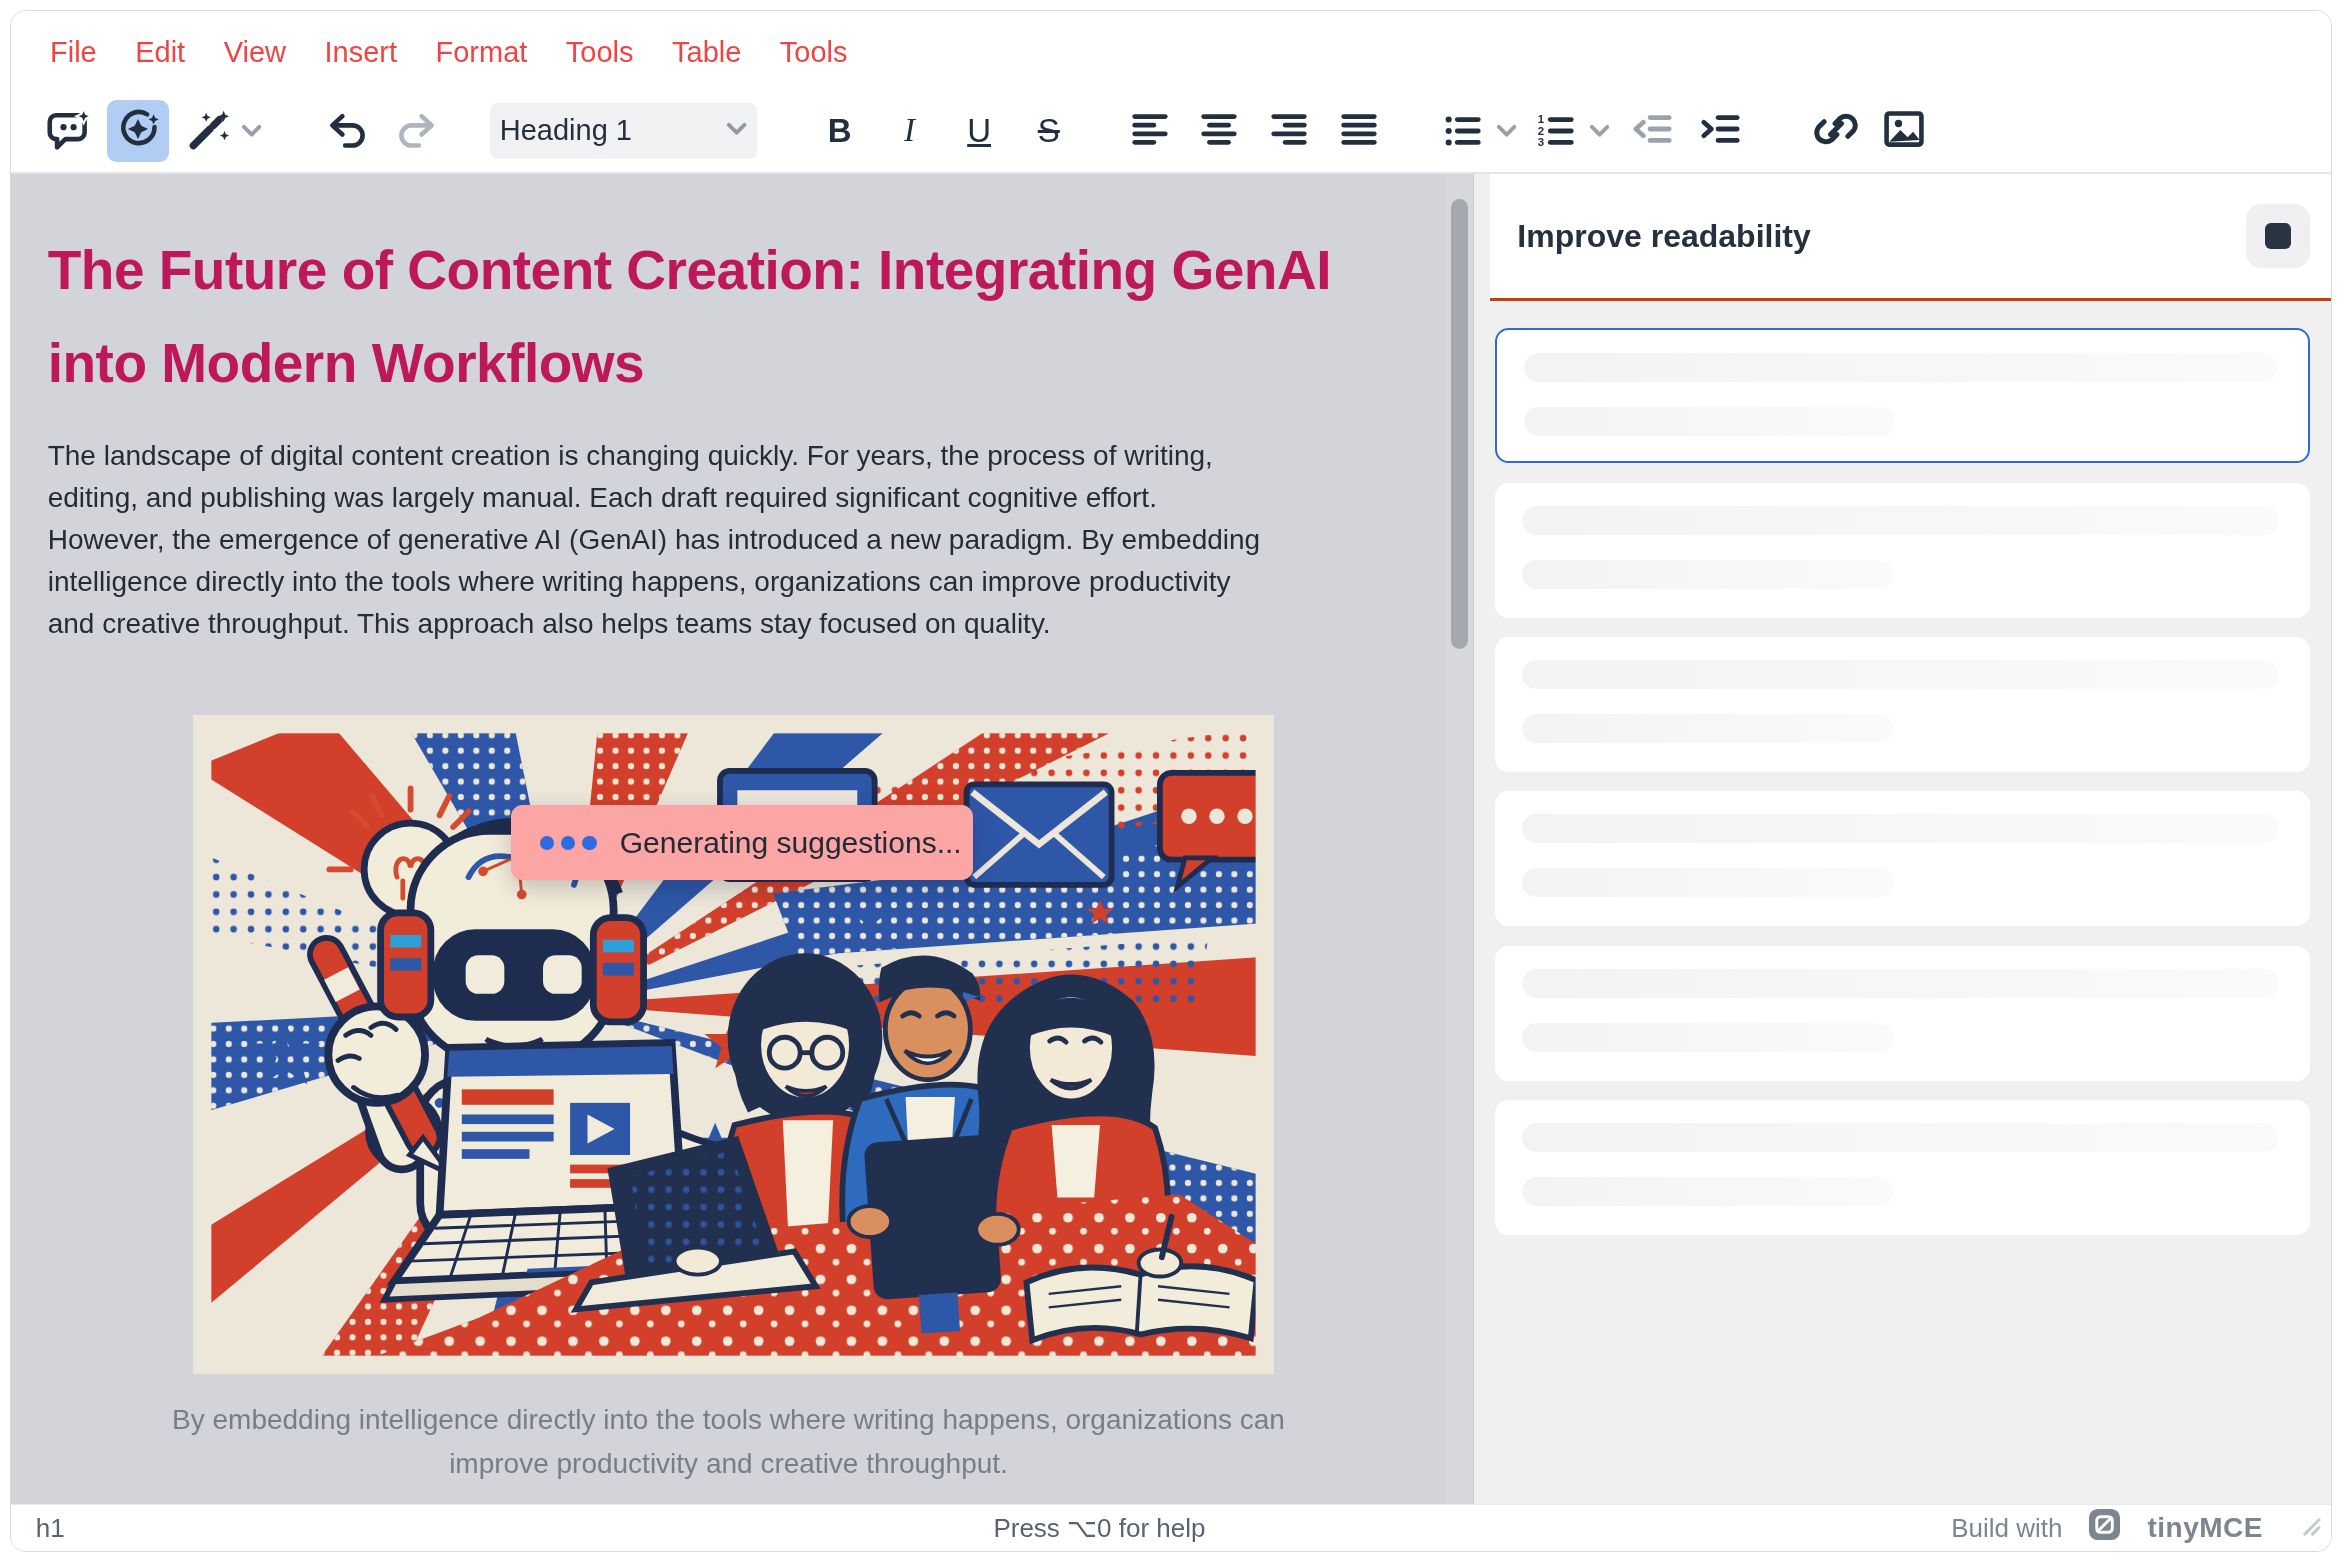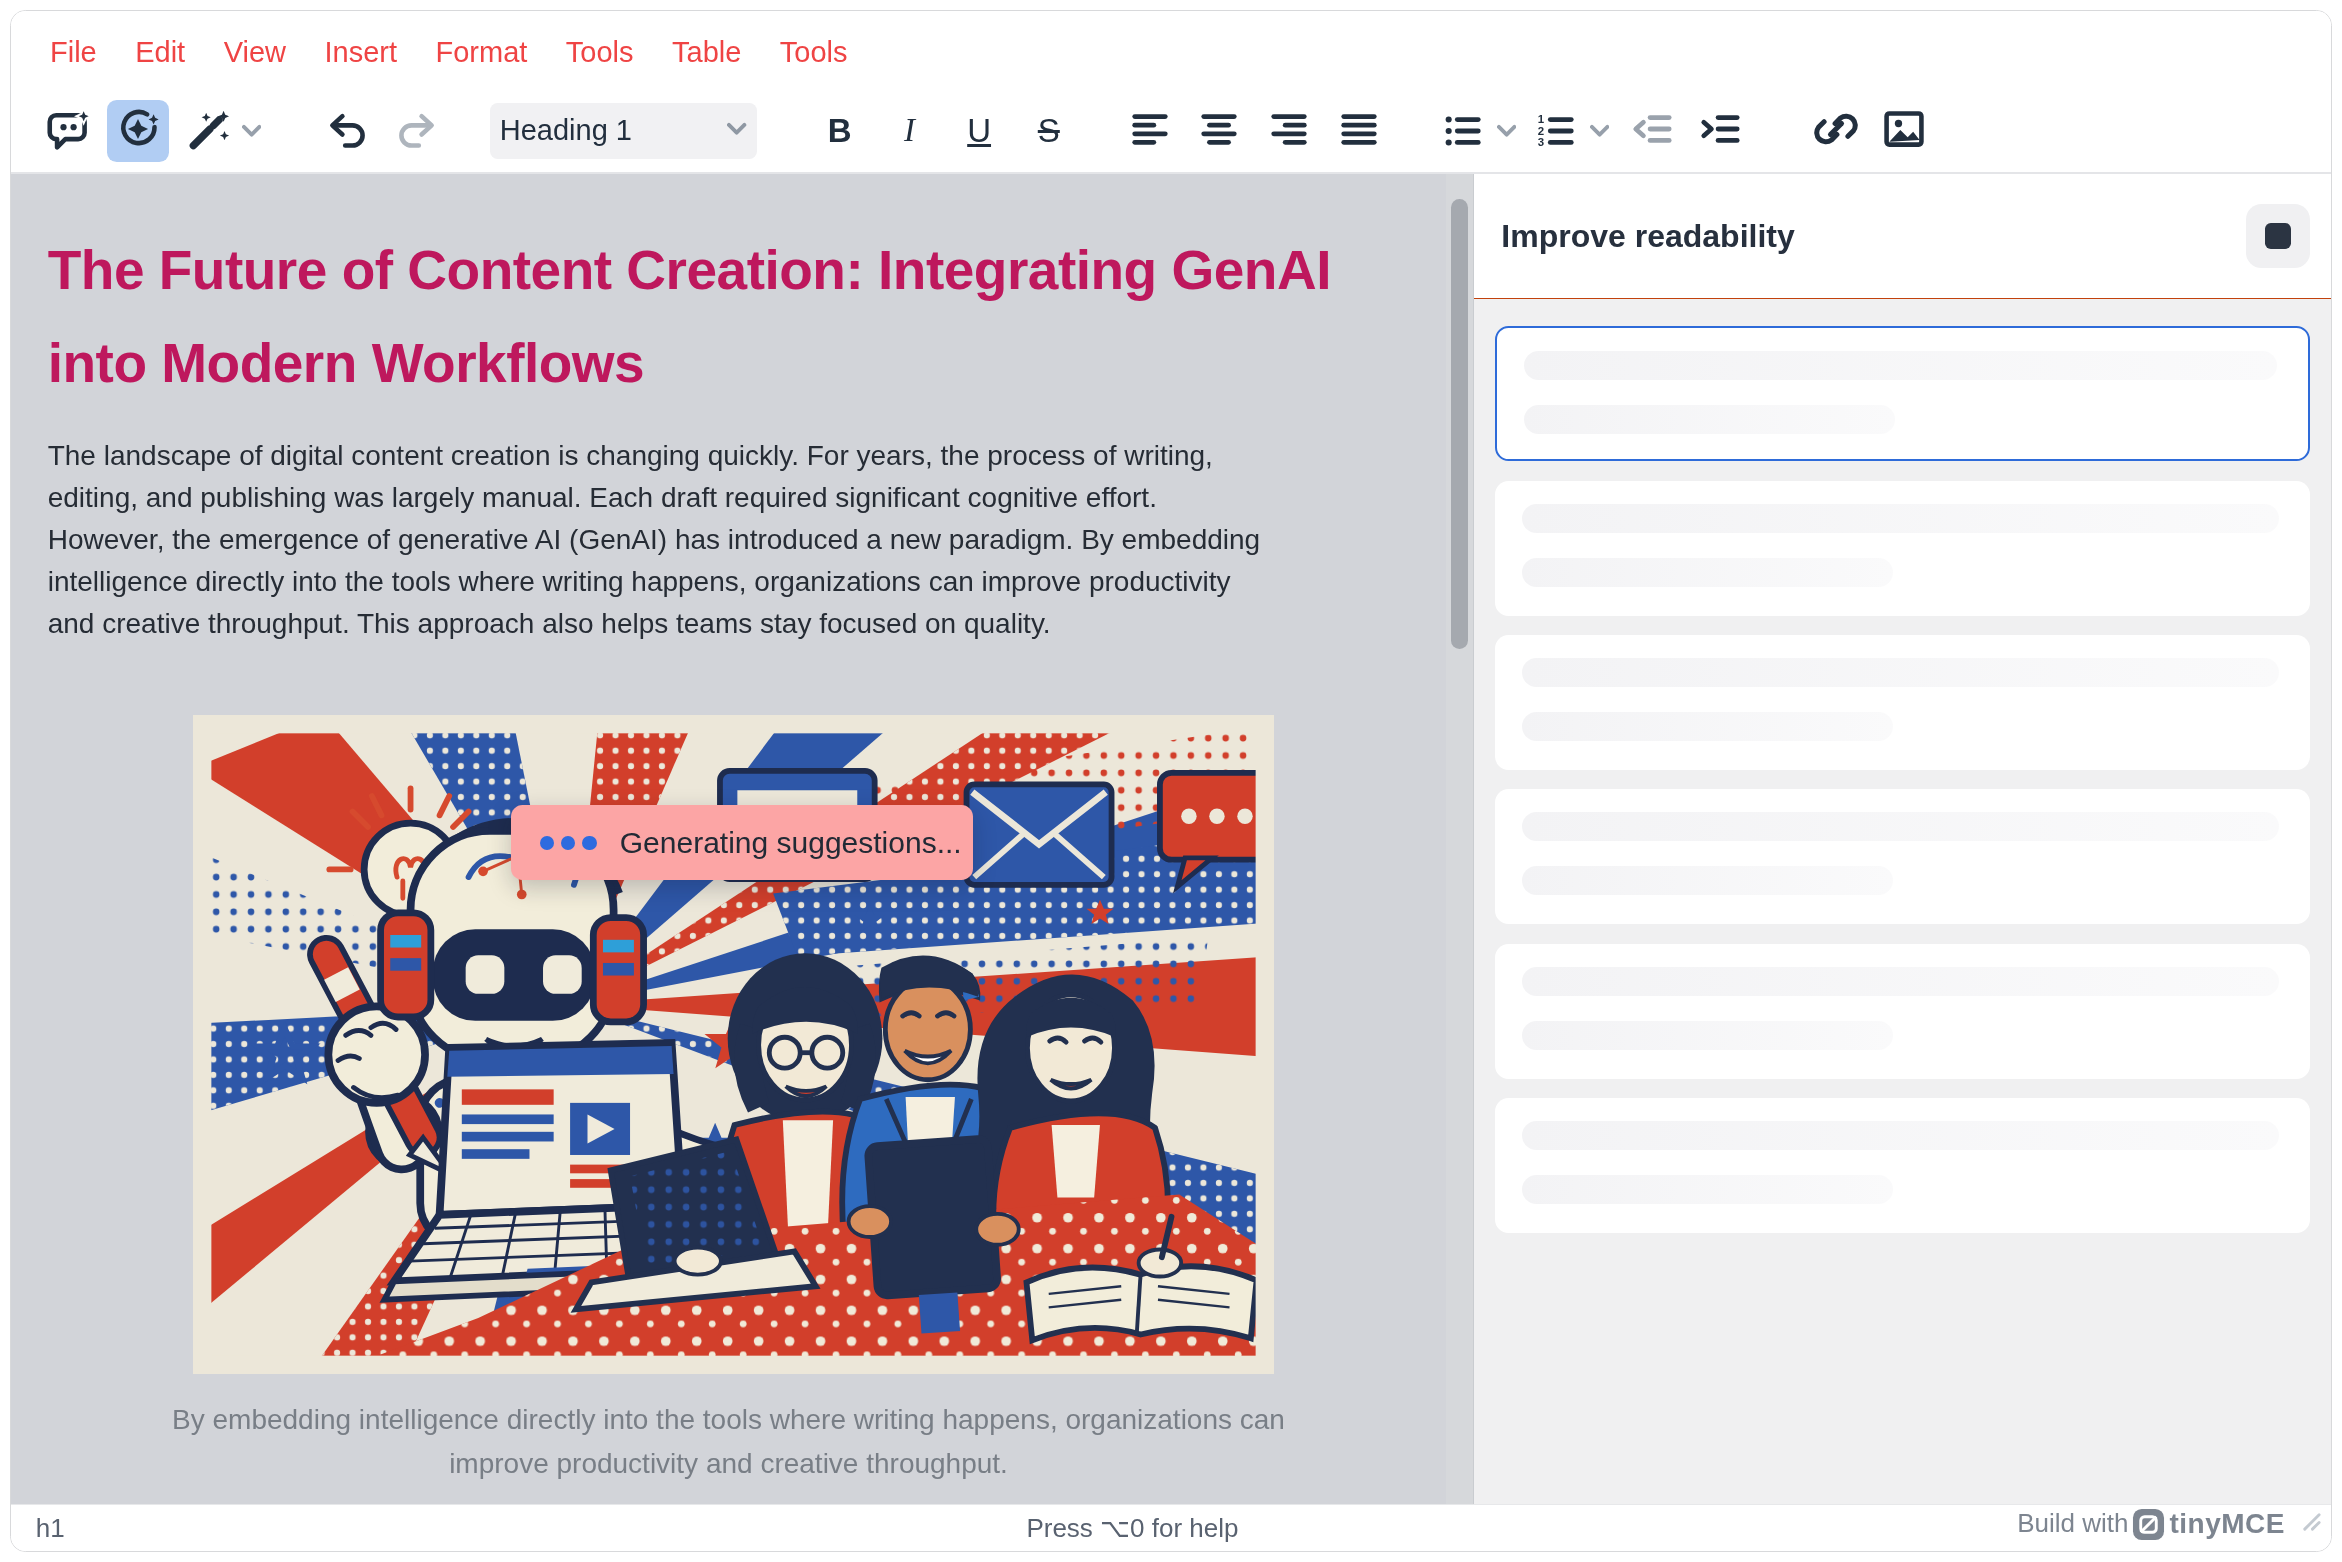--- a/index.html
+++ b/index.html
@@ -34,36 +34,36 @@
   .pill .dots{display:flex;gap:6.8px;margin-right:23px;}
   .pill .dots i{width:14.5px;height:14.5px;border-radius:50%;background:#2e6bdf;}
   .pill-text{font-size:30px;color:#222a35;}
 
   
   .gutter{width:27px;background:#d6d8db;border-right:1.9px solid #c9ccd0;position:relative;flex:0 0 auto;}
   .thumb{position:absolute;left:4.8px;top:25px;width:16.4px;height:450px;border-radius:8.7px;background:#a5a9af;}
 
   
   .sidebar{width:857px;flex:0 0 auto;display:flex;flex-direction:column;background:#f0f0f1;}
-  .side-head{height:124px;background:#fff;border-bottom:1px solid #c2410c;display:flex;align-items:center;padding:0 21px 0 27px;flex:0 0 auto;}
+  .side-head{height:124px;background:#fff;border-bottom:3px solid #c2410c;display:flex;align-items:center;padding:0 21px 0 27px;flex:0 0 auto;margin-left:16px;}
   .side-title{flex:1;font-size:32px;font-weight:600;color:#27303e;}
   .stop-btn{width:64px;height:64px;border-radius:15.4px;background:#f0f0f2;display:flex;align-items:center;justify-content:center;}
   .stop-sq{width:26px;height:26px;border-radius:5.8px;background:#2b3442;}
   .side-body{flex:1;padding:27px 21px;display:flex;flex-direction:column;gap:19.3px;overflow:hidden;}
   .card{background:#fff;border-radius:13.5px;height:135px;position:relative;flex:0 0 auto;box-sizing:border-box;}
   .card.selected{border:2.9px solid #2e6bd9;}
   .sk{position:absolute;height:29px;border-radius:14.5px;background:linear-gradient(90deg,#f3f3f5,#fafafb);}
   .sk1{left:27px;right:31px;top:23px;}
   .sk2{left:27px;width:371px;top:77px;}
 
   
   .status{height:46px;border-top:1.9px solid #e7e8ea;background:#fff;display:flex;align-items:center;padding:0 9.7px 0 25px;flex:0 0 auto;}
   .status .left{width:212px;font-size:26px;color:#596270;}
   .status .center{flex:1;text-align:center;font-size:26px;color:#596270;}
-  .status .right{display:flex;align-items:flex-start;gap:4px;font-size:26px;color:#7d8590;}
+  .status .right{display:flex;align-items:center;gap:26px;font-size:26px;color:#7d8590;}
   .brand-name{font-weight:700;font-size:28px;color:#7d8590;letter-spacing:0.5px;}
   .grip{margin-left:9.7px;}
 </style>
 </head>
 <body>
 
 <div class="screen">
   <div class="window">
 
     <div class="menubar">

